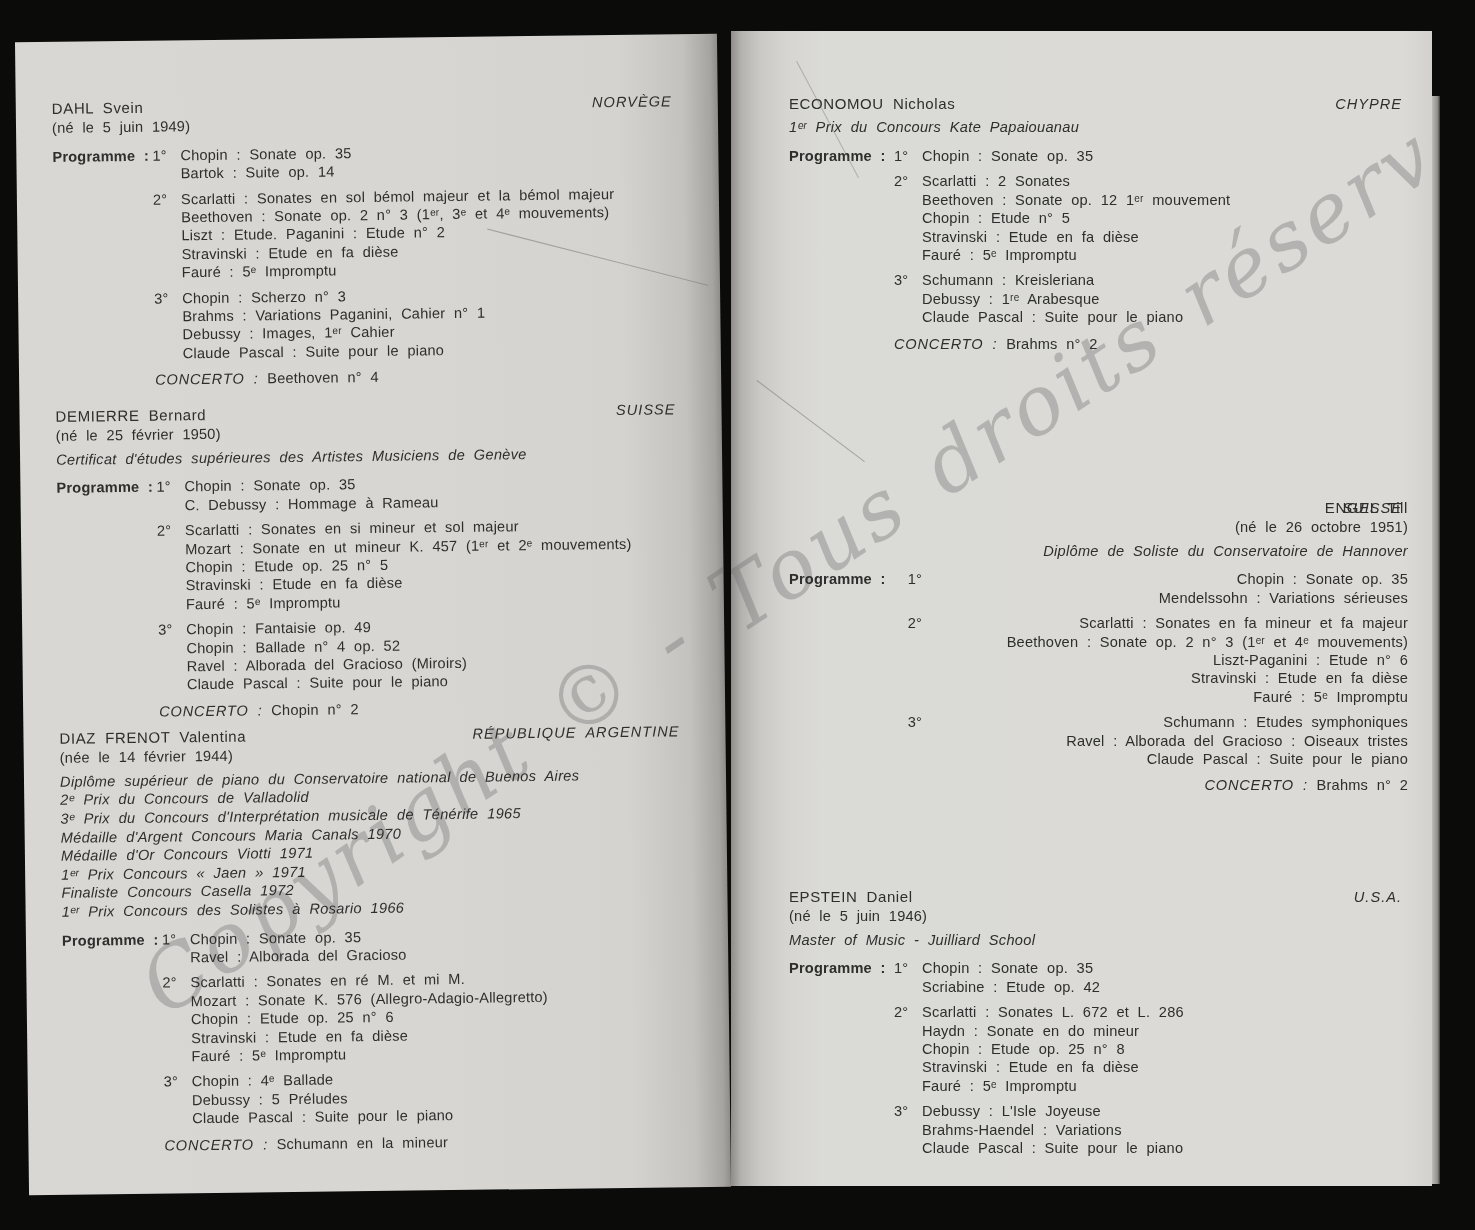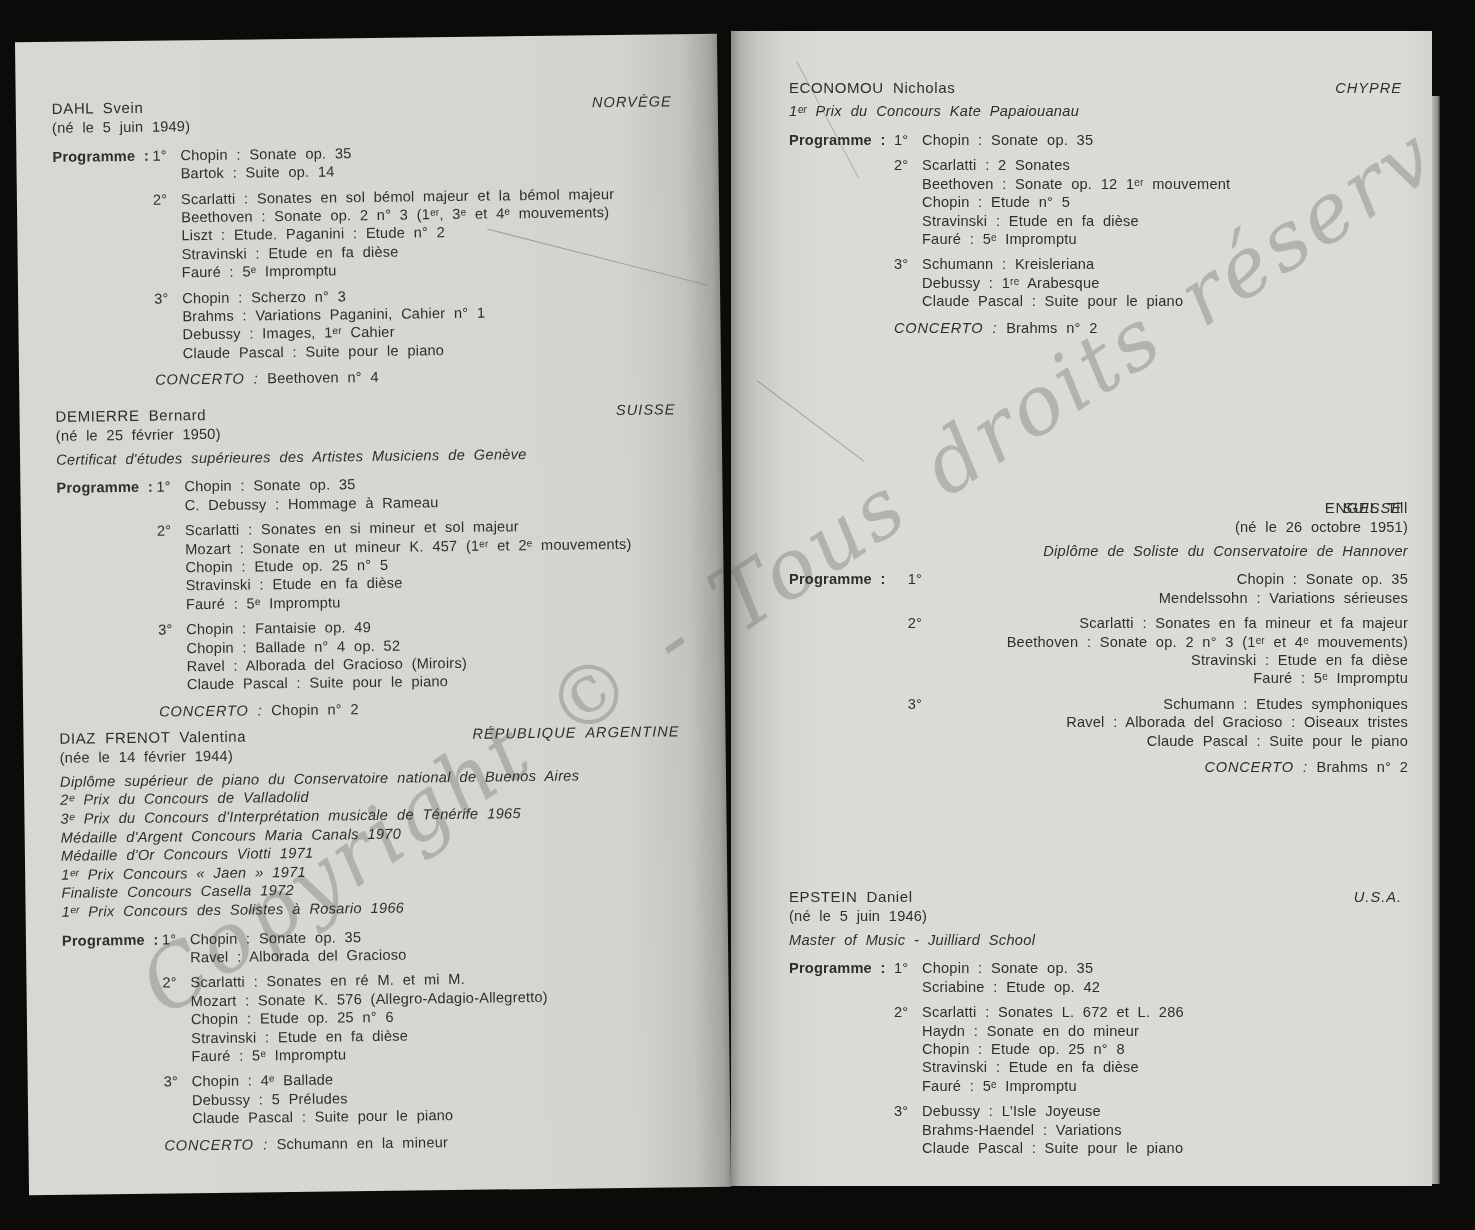--- a/index.html
+++ b/index.html
@@ -184,21 +184,21 @@
           <div class="concerto"><span class="concerto-label">CONCERTO :</span> <span class="concerto-value">Schumann en la mineur</span></div>
         </div>
       </section>
     </div>
   <div class="scratch scratch-a"></div>
 </div>
 
 <div id="right-page" class="page page-right">
   <span class="watermark">Copyright © - Tous droits réservés.</span>
   <div id="right-content">
-      <section class="artist-section" style="top: 48px;">
+      <section class="artist-section" style="top: 64px;">
         <div class="head-row"><span class="artist-name">ECONOMOU Nicholas</span><span class="country-label">CHYPRE</span></div>
         <div class="creds">
           <div class="cred">1ᵉʳ Prix du Concours Kate Papaiouanau</div>
         </div>
         <div class="prog">
           <span class="prog-label">Programme :</span>
           <div class="group first">
             <span class="marker">1°</span>
             <div class="glines">
               <div class="gline">Chopin : Sonate op. 35</div>
@@ -238,20 +238,21 @@
             <div class="glines">
               <div class="gline">Chopin : Sonate op. 35</div>
               <div class="gline">Mendelssohn : Variations sérieuses</div>
             </div>
           </div>
           <div class="group">
             <span class="marker">2°</span>
             <div class="glines">
               <div class="gline">Scarlatti : Sonates en fa mineur et fa majeur</div>
               <div class="gline">Beethoven : Sonate op. 2 n° 3 (1ᵉʳ et 4ᵉ mouvements)</div>
+              <div class="gline">Liszt-Paganini : Etude n° 6</div>
               <div class="gline">Stravinski : Etude en fa dièse</div>
               <div class="gline">Fauré : 5ᵉ Impromptu</div>
             </div>
           </div>
           <div class="group">
             <span class="marker">3°</span>
             <div class="glines">
               <div class="gline">Schumann : Etudes symphoniques</div>
               <div class="gline">Ravel : Alborada del Gracioso : Oiseaux tristes</div>
               <div class="gline">Claude Pascal : Suite pour le piano</div>

